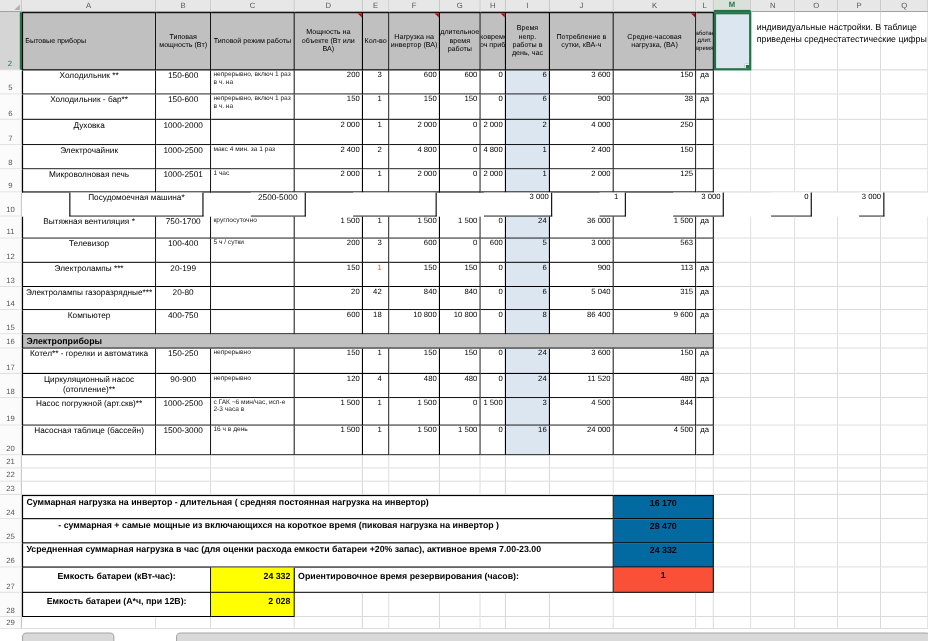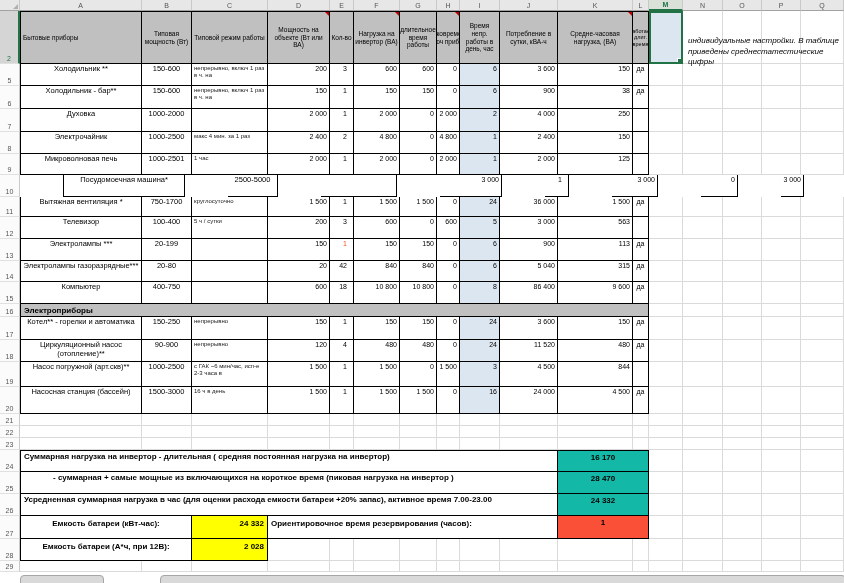--- a/index.html
+++ b/index.html
@@ -46,32 +46,32 @@
   .hd{background:#C0C0C0;border-right:1px solid #000;border-bottom:1px solid #000;border-top:1px solid #000;
       font-size:6.5px;line-height:1.2;display:flex;align-items:center;justify-content:center;
       text-align:center;position:relative;padding:0 1px;}
   .hd.left{justify-content:flex-start;text-align:left;padding-left:2px;}
   .tri{position:absolute;top:0;right:0;width:0;height:0;
        border-top:4px solid #C00000;border-left:4px solid transparent;}
   
   .selCell{background:#DCE6F1;border:2px solid #217346;position:relative;z-index:3;}
   .selHandle{position:absolute;right:-2px;bottom:-2px;width:4px;height:4px;background:#217346;border:1px solid #fff;}
   .noteArea{position:relative;display:flex;}
-  .sideNote{position:absolute;left:5px;top:25px;width:156px;font-size:8px;line-height:1.32;z-index:2;font-style:italic;}
+  .sideNote{position:absolute;left:5px;top:9px;width:156px;font-size:8px;line-height:1.32;z-index:2;}
   
   .titleCell{font-size:8px;white-space:nowrap;padding-left:3px;display:flex;align-items:center;}
   .titleCell .bold{font-weight:bold;}
   
   .sect{background:#C0C0C0;border-left:1px solid #000;border-right:1px solid #000;border-bottom:1px solid #000;
         font-weight:bold;font-size:8px;display:flex;align-items:center;padding-left:3px;}
   
   .sumLab{border-left:1px solid #000;border-right:1px solid #000;border-bottom:1px solid #000;
           font-weight:bold;font-size:8px;line-height:1.3;padding:1px 3px;}
   .sumLab.indent{padding-left:32px;}
-  .sumVal{background:#14b8a6;border-right:1px solid #000;border-bottom:1px solid #000;
+  .sumVal{background:#0369a1;border-right:1px solid #000;border-bottom:1px solid #000;
           font-weight:bold;font-size:8px;text-align:center;padding-top:2px;}
   .lab27a{border-left:1px solid #000;border-right:1px solid #000;border-bottom:1px solid #000;
           font-weight:bold;font-size:8px;display:flex;justify-content:center;padding-top:3px;}
   .yelR{background:#FFFF00;border-right:1px solid #000;border-bottom:1px solid #000;
         font-weight:bold;font-size:8px;text-align:right;padding:3px 3px 0 0;}
   .lab27b{border-right:1px solid #000;border-bottom:1px solid #000;
           font-weight:bold;font-size:8px;padding:3px 0 0 3px;}
   .redCell{background:#FA5038;border-right:1px solid #000;border-bottom:1px solid #000;
            font-weight:bold;font-size:8px;text-align:center;padding-top:2px;}
   
@@ -431,21 +431,21 @@
         <div class="cell cK blk num">844</div>
         <div class="cell cL blk ctrDa"></div>
         <div class="cell cM grid"></div>
         <div class="cell cN grid"></div>
         <div class="cell cO grid"></div>
         <div class="cell cP grid"></div>
         <div class="cell cQ grid"></div>
       </div>
       <div class="row" style="height: 27px;">
         <div class="cell gut gutc">20</div>
-        <div class="cell cA blk blkL txt aName">Насосная станция (бассейн)</div>
+        <div class="cell cA blk blkL txt aName">Насосная таблице (бассейн)</div>
         <div class="cell cB blk txt bVal">1500-3000</div>
         <div class="cell cC blk noteC">16 ч в день</div>
         <div class="cell cD blk num">1 500</div>
         <div class="cell cE blk num qtyPad">1</div>
         <div class="cell cF blk num">1 500</div>
         <div class="cell cG blk num">1 500</div>
         <div class="cell cH blk num">0</div>
         <div class="cell cI blk num blueBg">16</div>
         <div class="cell cJ blk num">24 000</div>
         <div class="cell cK blk num">4 500</div>

